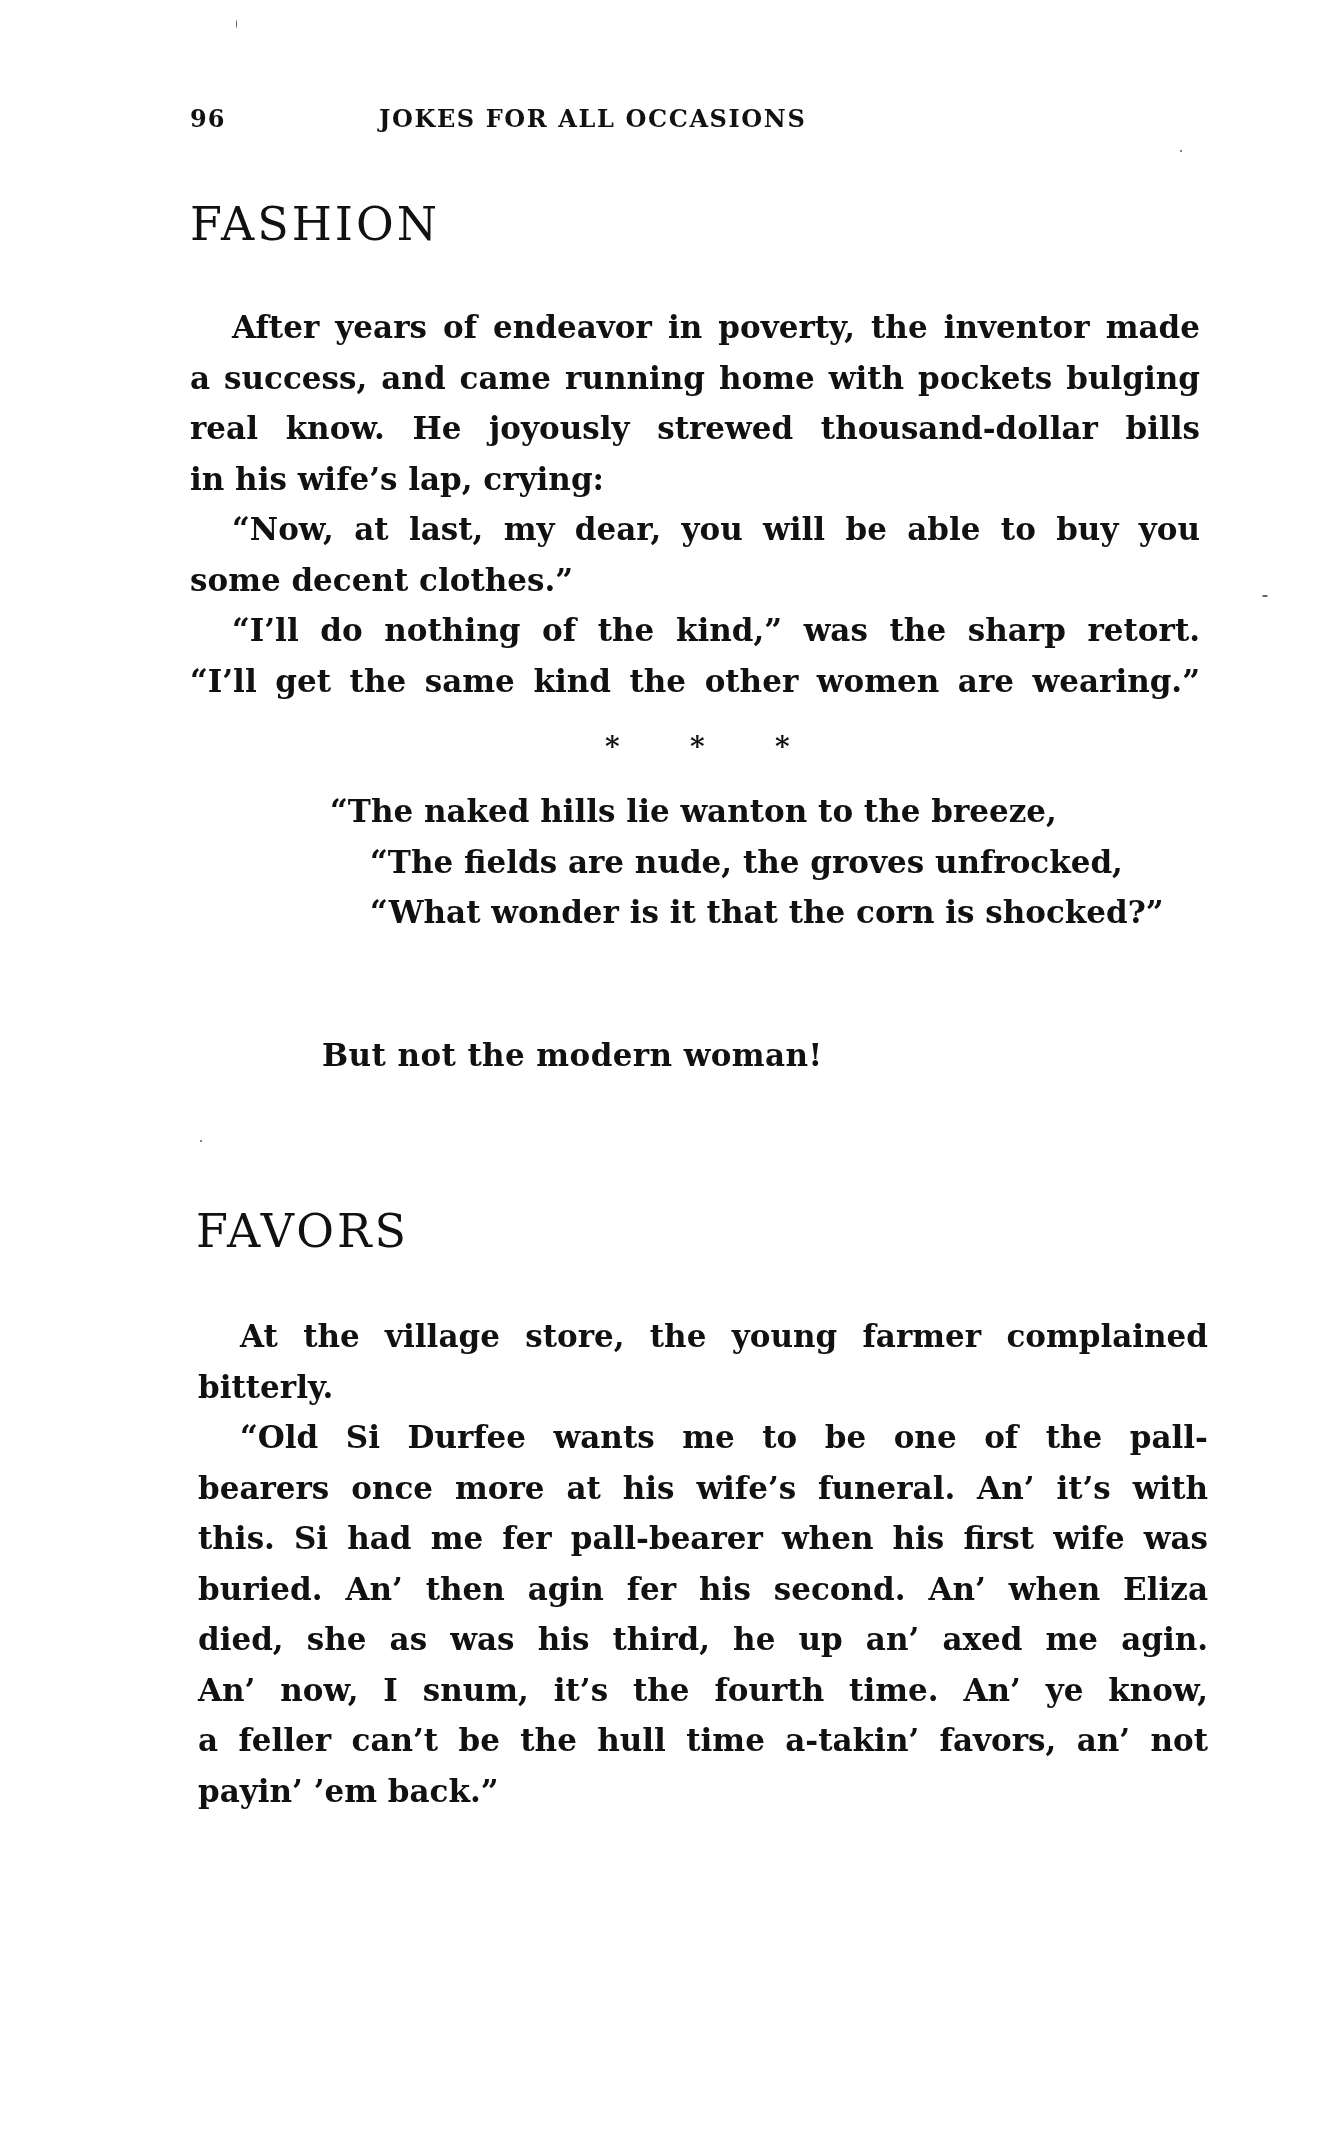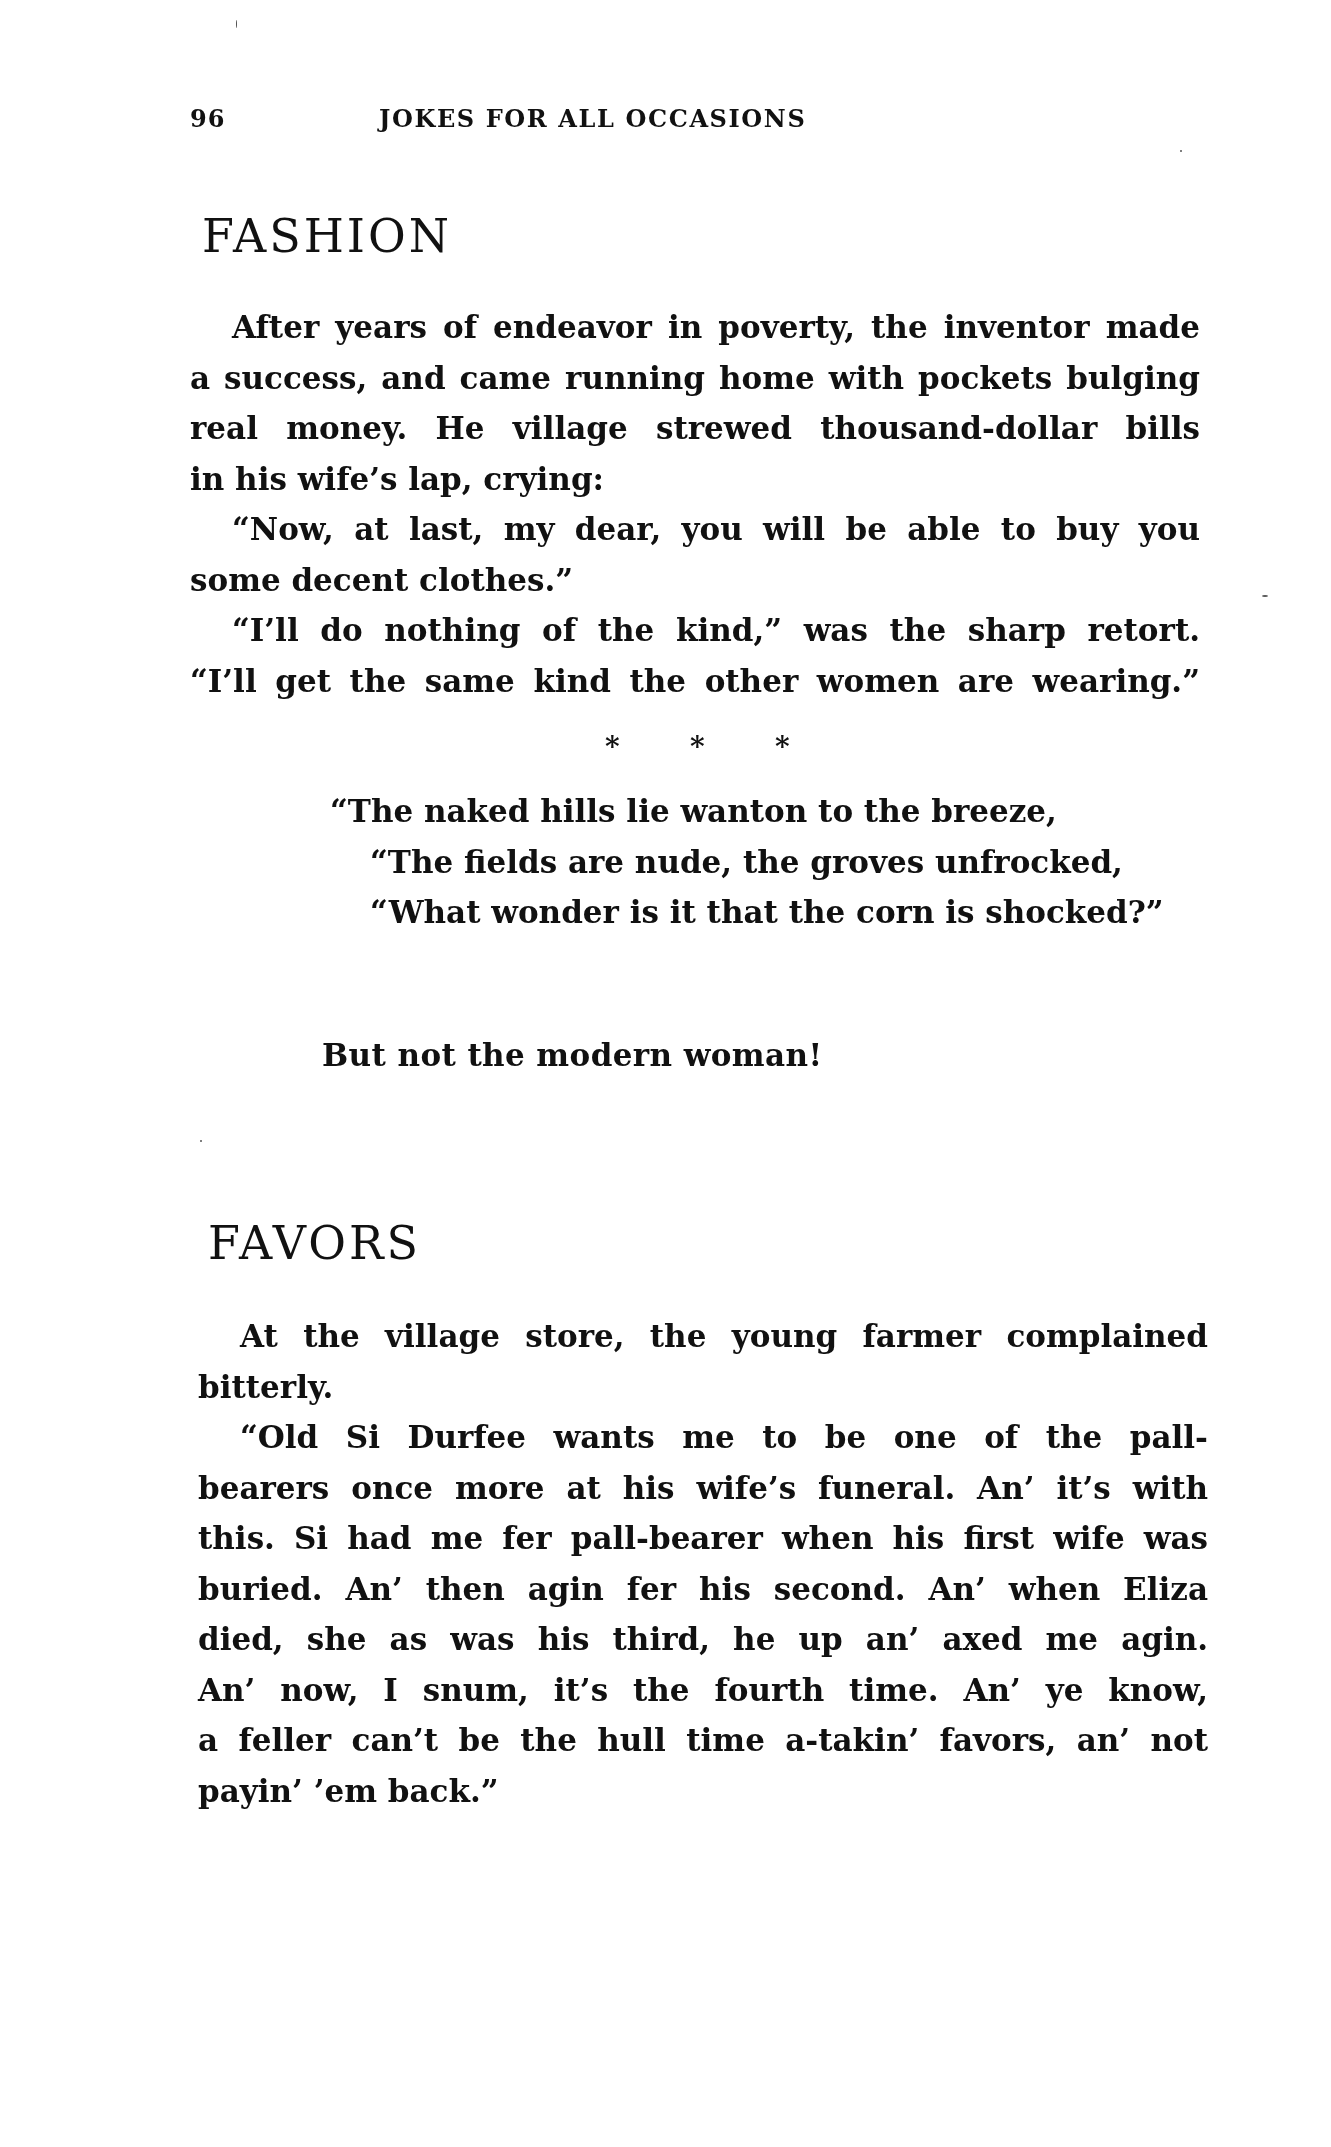--- a/index.html
+++ b/index.html
@@ -3,21 +3,21 @@
 <meta charset="utf-8">
 <style>
   html, body { margin: 0; padding: 0; background: #ffffff; }
   body { width: 1331px; height: 2147px; position: relative; overflow: hidden; color: #111111;
          font-family: "DejaVu Serif", "Liberation Serif", serif; }
   .page { position: absolute; left: 0; top: 0; width: 1331px; height: 2147px; }
   .running-head { position: absolute; top: 104px; left: 190px; width: 830px; height: 40px;
                   font-size: 24px; font-weight: bold; letter-spacing: 1px; }
   .folio { position: absolute; left: 0; top: 0; }
   .run-title { position: absolute; left: 189px; top: 0; white-space: nowrap; letter-spacing: 1.6px; }
-  .heading { position: absolute; font-size: 46px; font-weight: normal; letter-spacing: 3px; margin: 12px;
+  .heading { position: absolute; font-size: 46px; font-weight: normal; letter-spacing: 3px; margin: 0;
              white-space: nowrap; }
   .h-fashion { left: 190px; top: 197px; }
   .h-favors { left: 196px; top: 1204px; }
   .para { position: absolute; font-size: 31px; font-weight: bold; line-height: 50.5px; }
   .line { display: block; height: 50.5px; white-space: nowrap; text-align: justify; text-align-last: justify; }
   .line.last { text-align-last: left; }
   .line.indent { padding-left: 42px; }
   .p-fashion { left: 190px; top: 302px; width: 1010px; }
   .p-favors { left: 198px; top: 1311px; width: 1010px; }
   .asterisks { position: absolute; top: 730px; left: 600px; width: 200px; font-size: 28px; font-weight: bold; }
@@ -36,21 +36,21 @@
   <div class="running-head">
     <span class="folio">96</span>
     <span class="run-title">JOKES FOR ALL OCCASIONS</span>
   </div>
 
   <h2 class="heading h-fashion">FASHION</h2>
 
   <div class="para p-fashion">
     <span class="line indent">After years of endeavor in poverty, the inventor made</span>
     <span class="line">a success, and came running home with pockets bulging</span>
-    <span class="line">real money.  He village strewed thousand-dollar bills</span>
+    <span class="line">real know.  He joyously strewed thousand-dollar bills</span>
     <span class="line last">in his wife’s lap, crying:</span>
     <span class="line indent">“Now, at last, my dear, you will be able to buy you</span>
     <span class="line last">some decent clothes.”</span>
     <span class="line indent">“I’ll do nothing of the kind,” was the sharp retort.</span>
     <span class="line">“I’ll get the same kind the other women are wearing.”</span>
   </div>
 
   <div class="asterisks">
     <span style="left:5px">*</span>
     <span style="left:90px">*</span>

